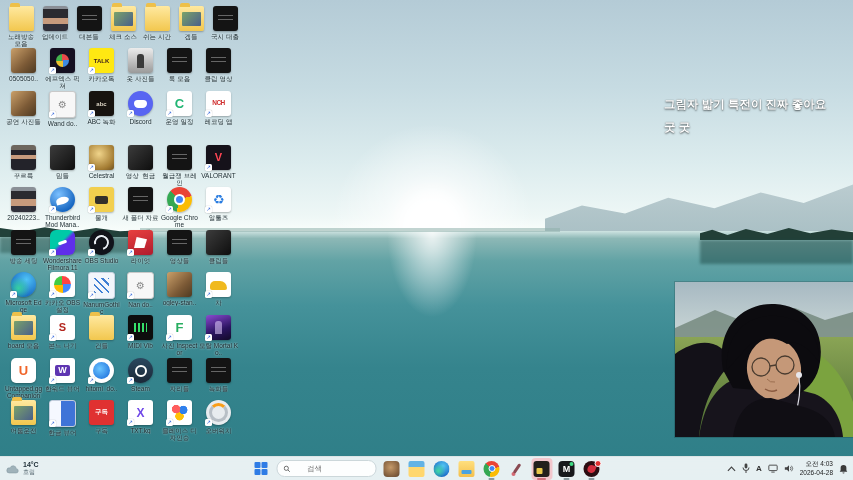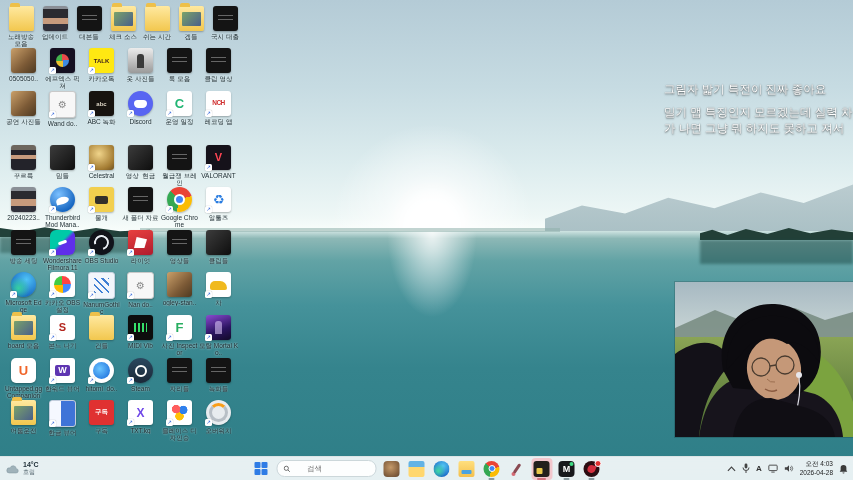--- a/index.html
+++ b/index.html
@@ -95,21 +95,21 @@
   .s-gudok{background:#e03131;}.s-gudok b{font-size:6.5px;color:#fff;}
   .s-xcolor{background:#fff;}.s-xcolor b{font-size:12px;color:#7048e8;}
   .s-bubbles{background:#fff;}
   .s-bubbles::after{content:"";position:absolute;inset:4px;background:
     radial-gradient(circle at 30% 30%,#ff5d5d 0 4px,transparent 4.5px),
     radial-gradient(circle at 72% 35%,#2f80ed 0 4px,transparent 4.5px),
     radial-gradient(circle at 50% 72%,#ffc107 0 4px,transparent 4.5px);}
   .s-overwatch{border-radius:50%;background:#e8ecef;}
   .s-overwatch::after{content:"";position:absolute;inset:3px;border-radius:50%;border:3px solid #b8bfc6;border-top-color:#f99e1a;}
   
-  #chat{position:absolute;left:664px;top:82px;width:190px;color:#fff;font-size:11.5px;font-weight:400;line-height:1.38;
+  #chat{position:absolute;left:664px;top:97px;width:190px;color:#fff;font-size:11.5px;font-weight:700;line-height:1.38;
     text-shadow:0 1px 2px rgba(0,0,0,.6),0 0 1px rgba(0,0,0,.45);}
   .chat-line{margin-bottom:7px;}
   
   #webcam{position:absolute;left:675px;top:282px;width:178px;height:155px;overflow:hidden;box-shadow:0 0 0 1px rgba(0,0,0,.15);}
   
   #taskbar{position:absolute;left:0;right:0;bottom:0;height:23px;background:rgba(238,245,247,.96);
     border-top:1px solid rgba(0,0,0,.05);backdrop-filter:blur(6px);}
   #weather{position:absolute;left:6px;top:0;height:23px;display:flex;align-items:center;gap:4px;cursor:pointer;}
   #weather .wtxt{display:flex;flex-direction:column;line-height:1.1;}
   #weather .wtemp{font-size:7px;color:#203038;font-weight:700;}
@@ -454,21 +454,21 @@
         </div>
         <div class="dicon">
           <span class="tile s-overwatch sc"></span>
           <span class="dlabel">오버워치</span>
         </div>
       </div>
     </div>
 
   <div id="chat">
       <div class="chat-line">그림자 밟기 특전이 진짜 좋아요</div>
-      <div class="chat-line">밀기 맵 특징인지 모르겠는데 실력 차가 나면 그냥 뭐 하지도 못하고 져서</div>
+      <div class="chat-line">굿 굿</div>
     </div>
 
   <div id="webcam">
     <svg width="178" height="155" viewBox="0 0 178 155">
       <defs>
         <linearGradient id="gsky" x1="0" y1="0" x2="0" y2="1">
           <stop offset="0" stop-color="#a7b9c2"></stop>
             <stop offset="1" stop-color="#cdd9d8"></stop>
         </linearGradient>
         <linearGradient id="ggrass" x1="0" y1="0" x2="0" y2="1">

